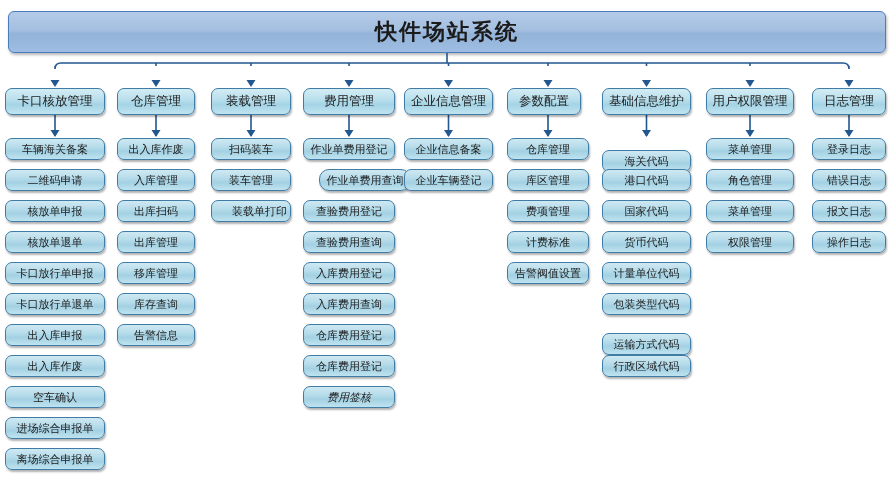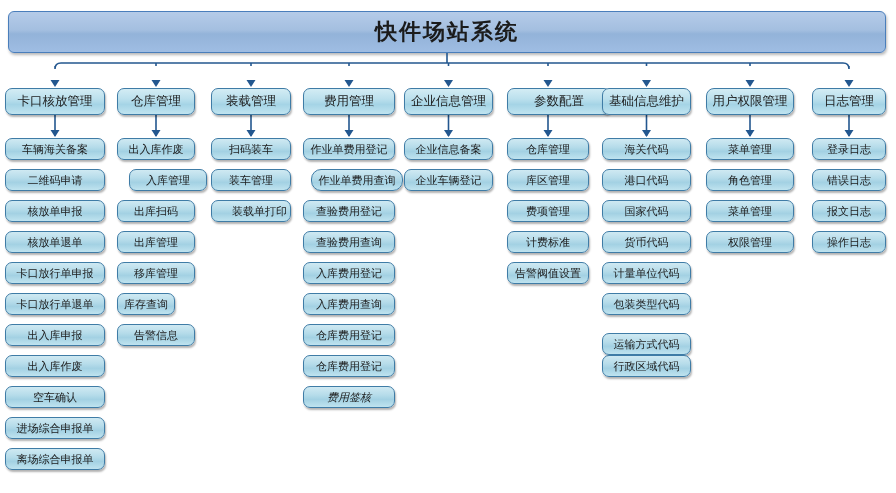--- a/index.html
+++ b/index.html
@@ -156,33 +156,33 @@
         </div>
       </div>
       <div class="column" style="left: 117px; width: 78px;">
         <div class="node head" style="width: 78px;">
           <span class="node-label">仓库管理</span>
         </div>
         <div class="child-wrap" style="top: 50px;">
           <div class="node child" style="position: absolute; left: 0px; top: 0px; width: 78px;">
             <span class="node-label">出入库作废</span>
           </div>
-          <div class="node child" style="position: absolute; left: 0px; top: 31px; width: 78px; margin-left: 12px;">
+          <div class="node child" style="position: absolute; left: 0px; top: 31px; width: 78px;">
             <span class="node-label">入库管理</span>
           </div>
           <div class="node child" style="position: absolute; left: 0px; top: 62px; width: 78px;">
             <span class="node-label">出库扫码</span>
           </div>
           <div class="node child" style="position: absolute; left: 0px; top: 93px; width: 78px;">
             <span class="node-label">出库管理</span>
           </div>
           <div class="node child" style="position: absolute; left: 0px; top: 124px; width: 78px;">
             <span class="node-label">移库管理</span>
           </div>
-          <div class="node child" style="position: absolute; left: 0px; top: 155px; width: 58px;">
+          <div class="node child" style="position: absolute; left: 0px; top: 155px; width: 78px;">
             <span class="node-label">库存查询</span>
           </div>
           <div class="node child" style="position: absolute; left: 0px; top: 186px; width: 78px;">
             <span class="node-label">告警信息</span>
           </div>
         </div>
       </div>
       <div class="column" style="left: 211px; width: 80px;">
         <div class="node head" style="width: 80px;">
           <span class="node-label">装载管理</span>
@@ -200,21 +200,21 @@
         </div>
       </div>
       <div class="column" style="left: 303px; width: 92px;">
         <div class="node head" style="width: 92px;">
           <span class="node-label">费用管理</span>
         </div>
         <div class="child-wrap" style="top: 50px;">
           <div class="node child" style="position: absolute; left: 0px; top: 0px; width: 92px;">
             <span class="node-label">作业单费用登记</span>
           </div>
-          <div class="node child" style="position: absolute; left: 8px; top: 31px; width: 92px; border-radius: 10px;">
+          <div class="node child" style="position: absolute; left: 16px; top: 31px; width: 92px; border-radius: 10px;">
             <span class="node-label">作业单费用查询</span>
           </div>
           <div class="node child" style="position: absolute; left: 0px; top: 62px; width: 92px;">
             <span class="node-label">查验费用登记</span>
           </div>
           <div class="node child" style="position: absolute; left: 0px; top: 93px; width: 92px;">
             <span class="node-label">查验费用查询</span>
           </div>
           <div class="node child" style="position: absolute; left: 0px; top: 124px; width: 92px;">
             <span class="node-label">入库费用登记</span>
@@ -240,21 +240,21 @@
         <div class="child-wrap" style="top: 50px;">
           <div class="node child" style="position: absolute; left: 0px; top: 0px; width: 89px;">
             <span class="node-label">企业信息备案</span>
           </div>
           <div class="node child" style="position: absolute; left: 0px; top: 31px; width: 89px;">
             <span class="node-label">企业车辆登记</span>
           </div>
         </div>
       </div>
       <div class="column" style="left: 507px; width: 82px;">
-        <div class="node head" style="width: 104px;">
+        <div class="node head" style="width: 74px;">
           <span class="node-label">参数配置</span>
         </div>
         <div class="child-wrap" style="top: 50px;">
           <div class="node child" style="position: absolute; left: 0px; top: 0px; width: 82px;">
             <span class="node-label">仓库管理</span>
           </div>
           <div class="node child" style="position: absolute; left: 0px; top: 31px; width: 82px;">
             <span class="node-label">库区管理</span>
           </div>
           <div class="node child" style="position: absolute; left: 0px; top: 62px; width: 82px;">
@@ -266,21 +266,21 @@
           <div class="node child" style="position: absolute; left: 0px; top: 124px; width: 82px;">
             <span class="node-label">告警阀值设置</span>
           </div>
         </div>
       </div>
       <div class="column" style="left: 602px; width: 89px;">
         <div class="node head" style="width: 89px;">
           <span class="node-label">基础信息维护</span>
         </div>
         <div class="child-wrap" style="top: 50px;">
-          <div class="node child" style="position: absolute; left: 0px; top: 0px; width: 89px;">
+          <div class="node child" style="position: absolute; left: 0px; top: 12px; width: 89px;">
             <span class="node-label">海关代码</span>
           </div>
           <div class="node child" style="position: absolute; left: 0px; top: 31px; width: 89px;">
             <span class="node-label">港口代码</span>
           </div>
           <div class="node child" style="position: absolute; left: 0px; top: 62px; width: 89px;">
             <span class="node-label">国家代码</span>
           </div>
           <div class="node child" style="position: absolute; left: 0px; top: 93px; width: 89px;">
             <span class="node-label">货币代码</span>
@@ -293,21 +293,21 @@
           </div>
           <div class="node child" style="position: absolute; left: 0px; top: 186px; width: 89px; margin-top: 9px;">
             <span class="node-label">运输方式代码</span>
           </div>
           <div class="node child" style="position: absolute; left: 0px; top: 217px; width: 89px;">
             <span class="node-label">行政区域代码</span>
           </div>
         </div>
       </div>
       <div class="column" style="left: 706px; width: 88px;">
-        <div class="node head" style="width: 88px; border-radius: 8px;">
+        <div class="node head" style="width: 88px;">
           <span class="node-label">用户权限管理</span>
         </div>
         <div class="child-wrap" style="top: 50px;">
           <div class="node child" style="position: absolute; left: 0px; top: 0px; width: 88px;">
             <span class="node-label">菜单管理</span>
           </div>
           <div class="node child" style="position: absolute; left: 0px; top: 31px; width: 88px;">
             <span class="node-label">角色管理</span>
           </div>
           <div class="node child" style="position: absolute; left: 0px; top: 62px; width: 88px;">

